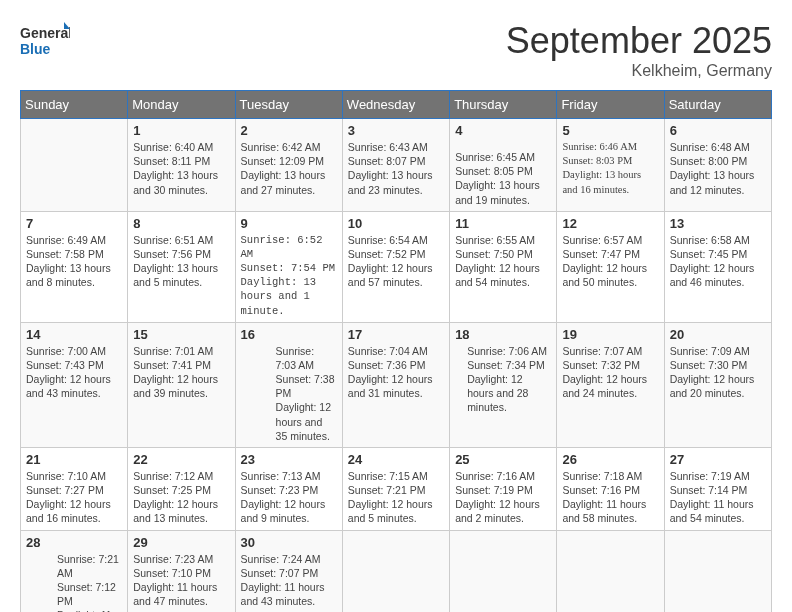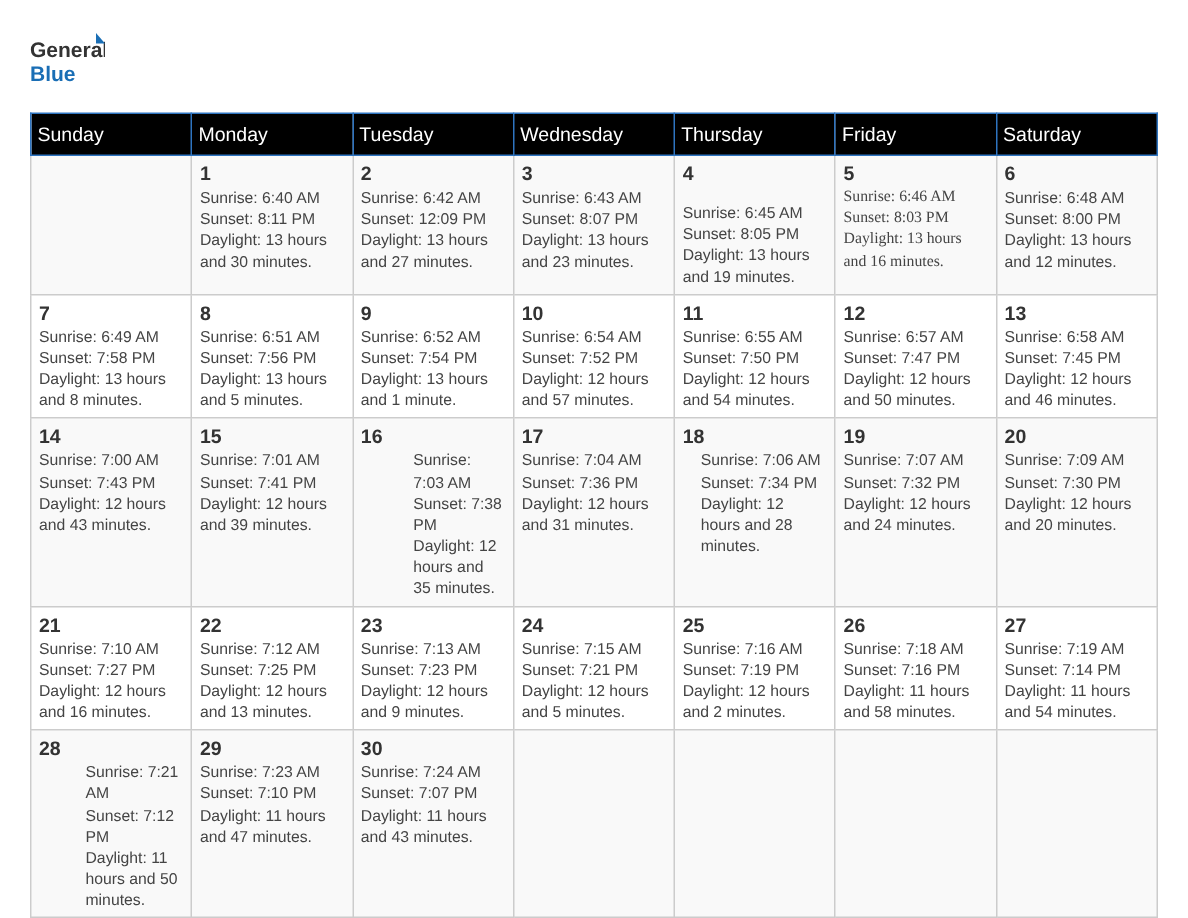--- a/index.html
+++ b/index.html
@@ -32,21 +32,21 @@
     .subtitle {
       font-size: 16px;
       color: #555;
     }
     table {
       width: 100%;
       border-collapse: collapse;
       font-size: 11px;
     }
     thead tr th {
-      background-color: #000000;
+      background-color: #737373;
       color: white;
       padding: 6px 4px;
       text-align: left;
       font-size: 13px;
       font-weight: normal;
       border: 1px solid #2e74c0;
     }
     tbody tr td {
       border: 1px solid #ccc;
       vertical-align: top;
@@ -79,20 +79,24 @@
 </head>
 <body>
 
 <div class="header">
   <div class="logo">
     <svg width="50" height="45" viewBox="0 0 50 45">
       <text x="0" y="18" font-size="14" font-weight="bold" fill="#333" font-family="Arial">General</text>
       <text x="0" y="34" font-size="14" font-weight="bold" fill="#1a6eb5" font-family="Arial">Blue</text>
       <polygon points="44,2 50,9 44,9" fill="#1a6eb5"></polygon>
     </svg>
+  </div>
+  <div class="title-block">
+    <div class="month-title">September 2025</div>
+    <div class="subtitle">Kelkheim, Germany</div>
   </div>
 </div>
 
 <table>
   <thead>
     <tr id="header-row">
         <th>Sunday</th>
         <th>Monday</th>
         <th>Tuesday</th>
         <th>Wednesday</th>
@@ -149,21 +153,21 @@
 Daylight: 13 hours and 8 minutes.</div>
         </td>
         <td>
           <span class="day-number">8</span>
           <div class="day-info" style="white-space: pre-line;">Sunrise: 6:51 AM
 Sunset: 7:56 PM
 Daylight: 13 hours and 5 minutes.</div>
         </td>
         <td>
           <span class="day-number">9</span>
-          <div class="day-info" style="white-space: pre-line;">Sunrise: 6:52 AM
+          <div class="day-info" style="white-space: pre-line; font-family: Liberation Mono, monospace;">Sunrise: 6:52 AM
 Sunset: 7:54 PM
 Daylight: 13 hours and 1 minute.</div>
         </td>
         <td>
           <span class="day-number">10</span>
           <div class="day-info" style="white-space: pre-line;">Sunrise: 6:54 AM
 Sunset: 7:52 PM
 Daylight: 12 hours and 57 minutes.</div>
         </td>
         <td>

